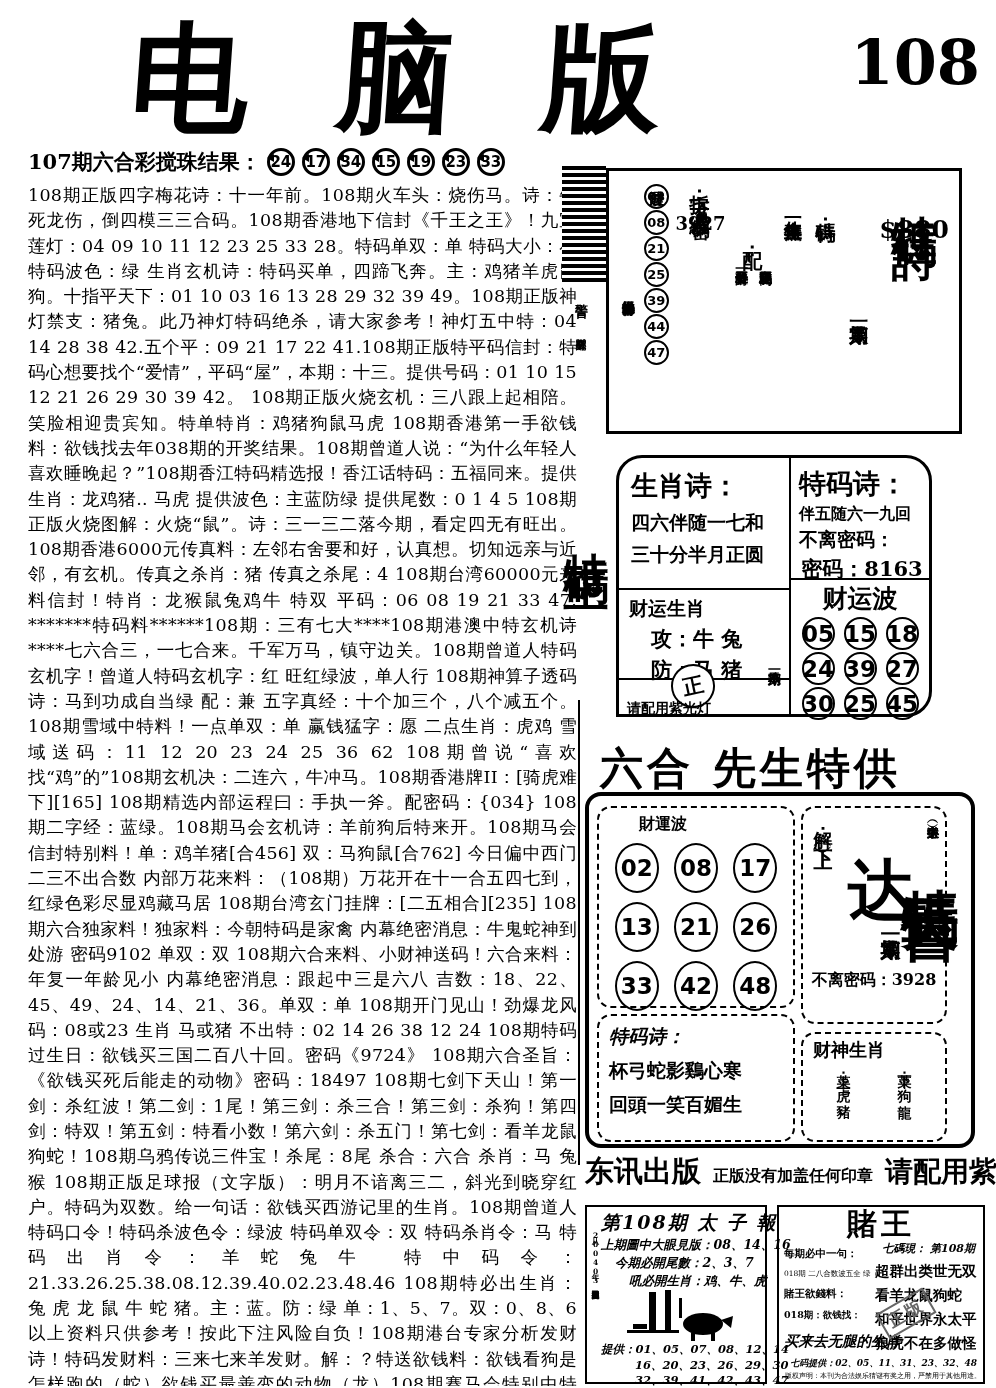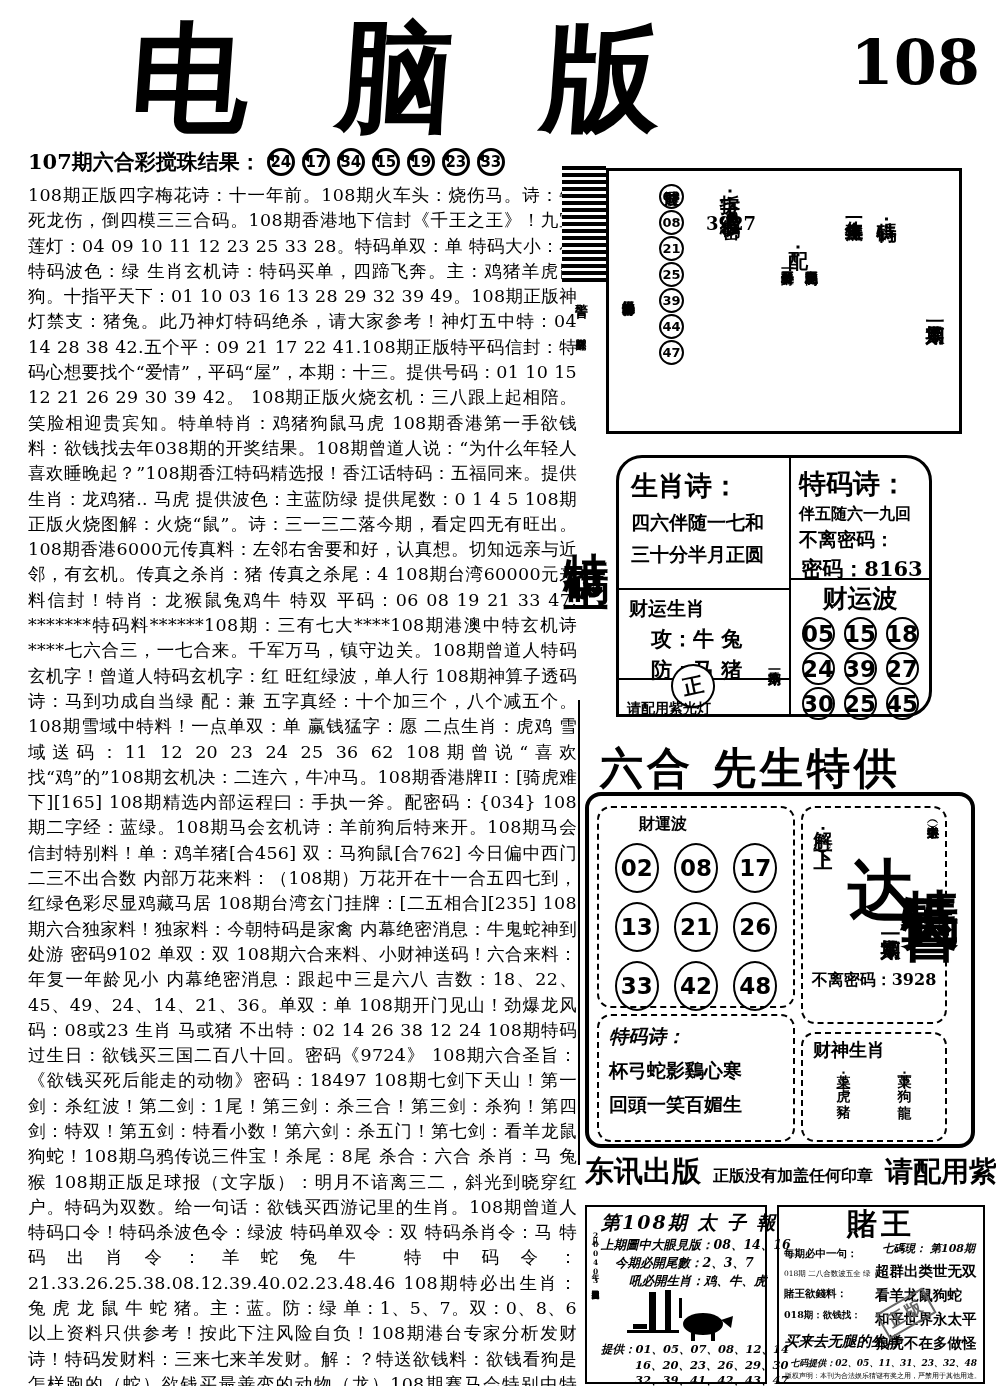--- a/index.html
+++ b/index.html
@@ -213,20 +213,24 @@
       <div class="bA-pei-lines">
         <div class="v">五子登科一晉爵</div>
         <div class="v">兩馬奔馳上高山</div>
       </div>
     </div>
     <div class="bA-tema">
       <div class="bA-tema-line v">一生奮斗無休止</div>
       <div class="bA-tema-label v">特碼：</div>
     </div>
     <div class="bA-issue v">第一零八期</div>
+    <div class="bA-col">
+      <div class="bA-title v">特碼詩</div>
+      <div class="bA-price">$880</div>
+    </div>
   </div>
 
   <div class="temawang v">特碼王</div>
 
   <div class="boxB">
     <div class="bB-vline"></div>
     <div class="bB-lt">
       <h3>生肖诗：</h3>
       <div>四六伴随一七和</div>
       <div>三十分半月正圆</div>

